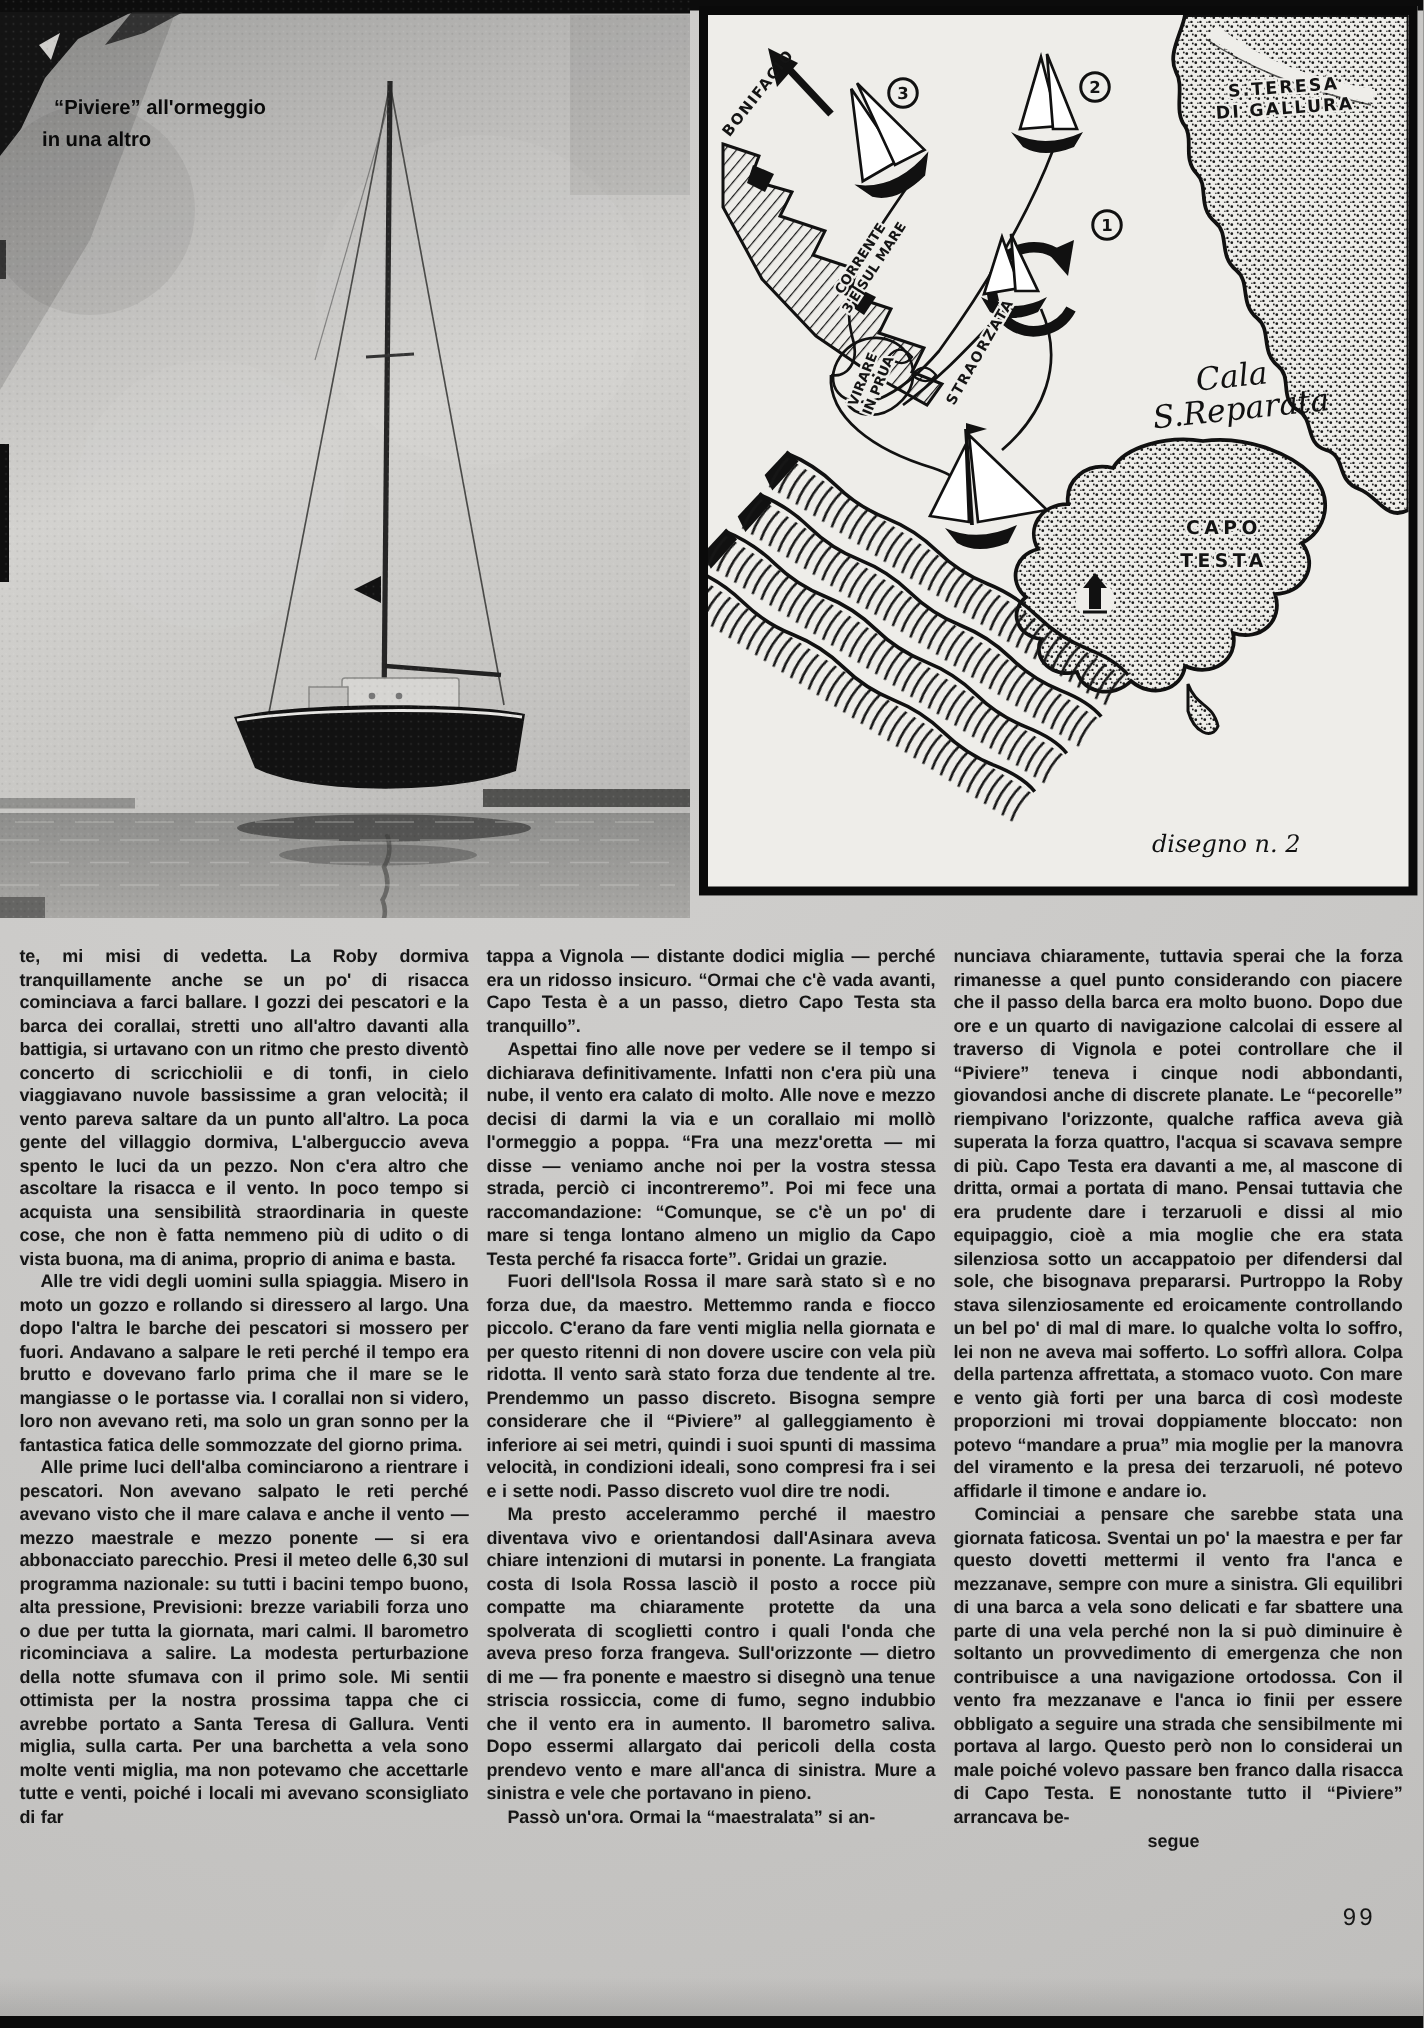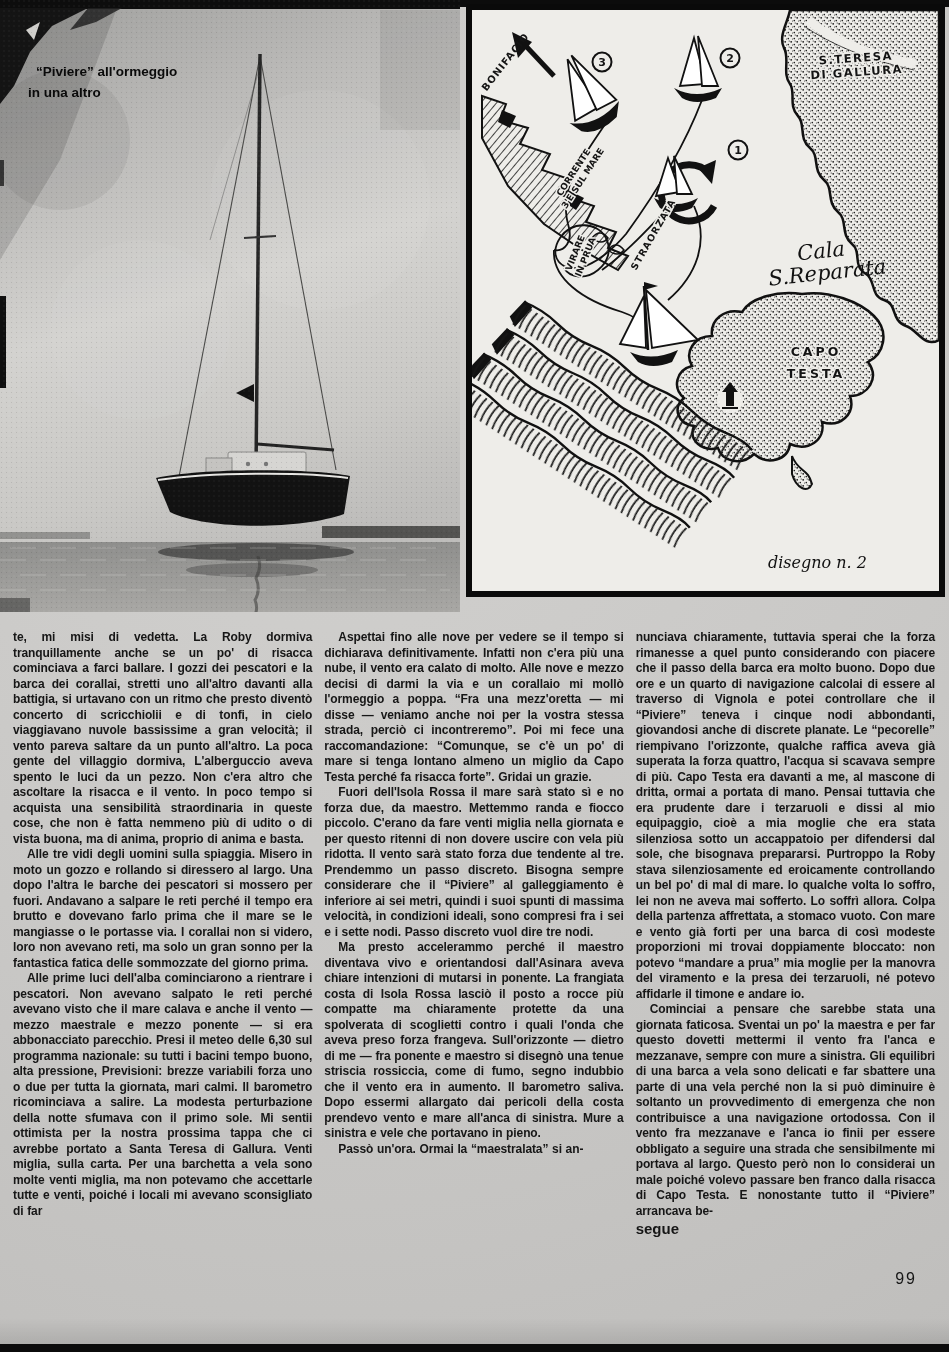--- a/index.html
+++ b/index.html
@@ -23,22 +23,22 @@
   text.hand{font-family:"DejaVu Sans", sans-serif;font-weight:700;fill:#141414;}
   text.halo{stroke:#eeede9;stroke-width:3px;paint-order:stroke;}
   text.script{font-family:"DejaVu Serif", serif;font-style:italic;fill:#111;}
   
   .article{position:absolute;left:13px;top:630px;width:922px;
     display:grid;grid-template-columns:repeat(3,1fr);column-gap:12px;}
   .col{color:#161616;}
   .col p.para{margin:0;font-size:12px;line-height:15.5px;font-weight:700;
     text-align:justify;word-spacing:0.5px;letter-spacing:-0.1px;}
   .col p.indent{text-indent:14px;}
-  .segue{margin-top:1px;text-align:left;padding-right:6px;
-    font-size:15px;font-weight:700;color:#161616;}
+  .segue{margin-top:1px;text-align:center;padding-right:6px;
+    font-size:12px;font-weight:700;color:#161616;}
   .page-number{position:absolute;right:32px;top:1270px;font-size:16px;
     font-weight:400;letter-spacing:2px;color:#161616;}
 </style>
 </head>
 <body>
 
 <div id="page">
   <div class="top-bar"></div>
 
   <div class="photo-wrap">
@@ -257,20 +257,21 @@
     </svg>
   </div>
 
   <div class="article">
     <div class="col">
         <p class="para">te, mi misi di vedetta. La Roby dormiva tranquillamente anche se un po' di risacca cominciava a farci ballare. I gozzi dei pescatori e la barca dei corallai, stretti uno all'altro davanti alla battigia, si urtavano con un ritmo che presto diventò concerto di scricchiolii e di tonfi, in cielo viaggiavano nuvole bassissime a gran velocità; il vento pareva saltare da un punto all'altro. La poca gente del villaggio dormiva, L'alberguccio aveva spento le luci da un pezzo. Non c'era altro che ascoltare la risacca e il vento. In poco tempo si acquista una sensibilità straordinaria in queste cose, che non è fatta nemmeno più di udito o di vista buona, ma di anima, proprio di anima e basta.</p>
         <p class="para indent">Alle tre vidi degli uomini sulla spiaggia. Misero in moto un gozzo e rollando si diressero al largo. Una dopo l'altra le barche dei pescatori si mossero per fuori. Andavano a salpare le reti perché il tempo era brutto e dovevano farlo prima che il mare se le mangiasse o le portasse via. I corallai non si videro, loro non avevano reti, ma solo un gran sonno per la fantastica fatica delle sommozzate del giorno prima.</p>
         <p class="para indent">Alle prime luci dell'alba cominciarono a rientrare i pescatori. Non avevano salpato le reti perché avevano visto che il mare calava e anche il vento — mezzo maestrale e mezzo ponente — si era abbonacciato parecchio. Presi il meteo delle 6,30 sul programma nazionale: su tutti i bacini tempo buono, alta pressione, Previsioni: brezze variabili forza uno o due per tutta la giornata, mari calmi. Il barometro ricominciava a salire. La modesta perturbazione della notte sfumava con il primo sole. Mi sentii ottimista per la nostra prossima tappa che ci avrebbe portato a Santa Teresa di Gallura. Venti miglia, sulla carta. Per una barchetta a vela sono molte venti miglia, ma non potevamo che accettarle tutte e venti, poiché i locali mi avevano sconsigliato di far</p>
       </div>
     <div class="col">
+        <p class="para">tappa a Vignola — distante dodici miglia — perché era un ridosso insicuro. “Ormai che c'è vada avanti, Capo Testa è a un passo, dietro Capo Testa sta tranquillo”.</p>
         <p class="para indent">Aspettai fino alle nove per vedere se il tempo si dichiarava definitivamente. Infatti non c'era più una nube, il vento era calato di molto. Alle nove e mezzo decisi di darmi la via e un corallaio mi mollò l'ormeggio a poppa. “Fra una mezz'oretta — mi disse — veniamo anche noi per la vostra stessa strada, perciò ci incontreremo”. Poi mi fece una raccomandazione: “Comunque, se c'è un po' di mare si tenga lontano almeno un miglio da Capo Testa perché fa risacca forte”. Gridai un grazie.</p>
         <p class="para indent">Fuori dell'Isola Rossa il mare sarà stato sì e no forza due, da maestro. Mettemmo randa e fiocco piccolo. C'erano da fare venti miglia nella giornata e per questo ritenni di non dovere uscire con vela più ridotta. Il vento sarà stato forza due tendente al tre. Prendemmo un passo discreto. Bisogna sempre considerare che il “Piviere” al galleggiamento è inferiore ai sei metri, quindi i suoi spunti di massima velocità, in condizioni ideali, sono compresi fra i sei e i sette nodi. Passo discreto vuol dire tre nodi.</p>
         <p class="para indent">Ma presto accelerammo perché il maestro diventava vivo e orientandosi dall'Asinara aveva chiare intenzioni di mutarsi in ponente. La frangiata costa di Isola Rossa lasciò il posto a rocce più compatte ma chiaramente protette da una spolverata di scoglietti contro i quali l'onda che aveva preso forza frangeva. Sull'orizzonte — dietro di me — fra ponente e maestro si disegnò una tenue striscia rossiccia, come di fumo, segno indubbio che il vento era in aumento. Il barometro saliva. Dopo essermi allargato dai pericoli della costa prendevo vento e mare all'anca di sinistra. Mure a sinistra e vele che portavano in pieno.</p>
         <p class="para indent">Passò un'ora. Ormai la “maestralata” si an-</p>
       </div>
     <div class="col">
       <div>
           <p class="para">nunciava chiaramente, tuttavia sperai che la forza rimanesse a quel punto considerando con piacere che il passo della barca era molto buono. Dopo due ore e un quarto di navigazione calcolai di essere al traverso di Vignola e potei controllare che il “Piviere” teneva i cinque nodi abbondanti, giovandosi anche di discrete planate. Le “pecorelle” riempivano l'orizzonte, qualche raffica aveva già superata la forza quattro, l'acqua si scavava sempre di più. Capo Testa era davanti a me, al mascone di dritta, ormai a portata di mano. Pensai tuttavia che era prudente dare i terzaruoli e dissi al mio equipaggio, cioè a mia moglie che era stata silenziosa sotto un accappatoio per difendersi dal sole, che bisognava prepararsi. Purtroppo la Roby stava silenziosamente ed eroicamente controllando un bel po' di mal di mare. Io qualche volta lo soffro, lei non ne aveva mai sofferto. Lo soffrì allora. Colpa della partenza affrettata, a stomaco vuoto. Con mare e vento già forti per una barca di così modeste proporzioni mi trovai doppiamente bloccato: non potevo “mandare a prua” mia moglie per la manovra del viramento e la presa dei terzaruoli, né potevo affidarle il timone e andare io.</p>
           <p class="para indent">Cominciai a pensare che sarebbe stata una giornata faticosa. Sventai un po' la maestra e per far questo dovetti mettermi il vento fra l'anca e mezzanave, sempre con mure a sinistra. Gli equilibri di una barca a vela sono delicati e far sbattere una parte di una vela perché non la si può diminuire è soltanto un provvedimento di emergenza che non contribuisce a una navigazione ortodossa. Con il vento fra mezzanave e l'anca io finii per essere obbligato a seguire una strada che sensibilmente mi portava al largo. Questo però non lo considerai un male poiché volevo passare ben franco dalla risacca di Capo Testa. E nonostante tutto il “Piviere” arrancava be-</p>
         </div>

